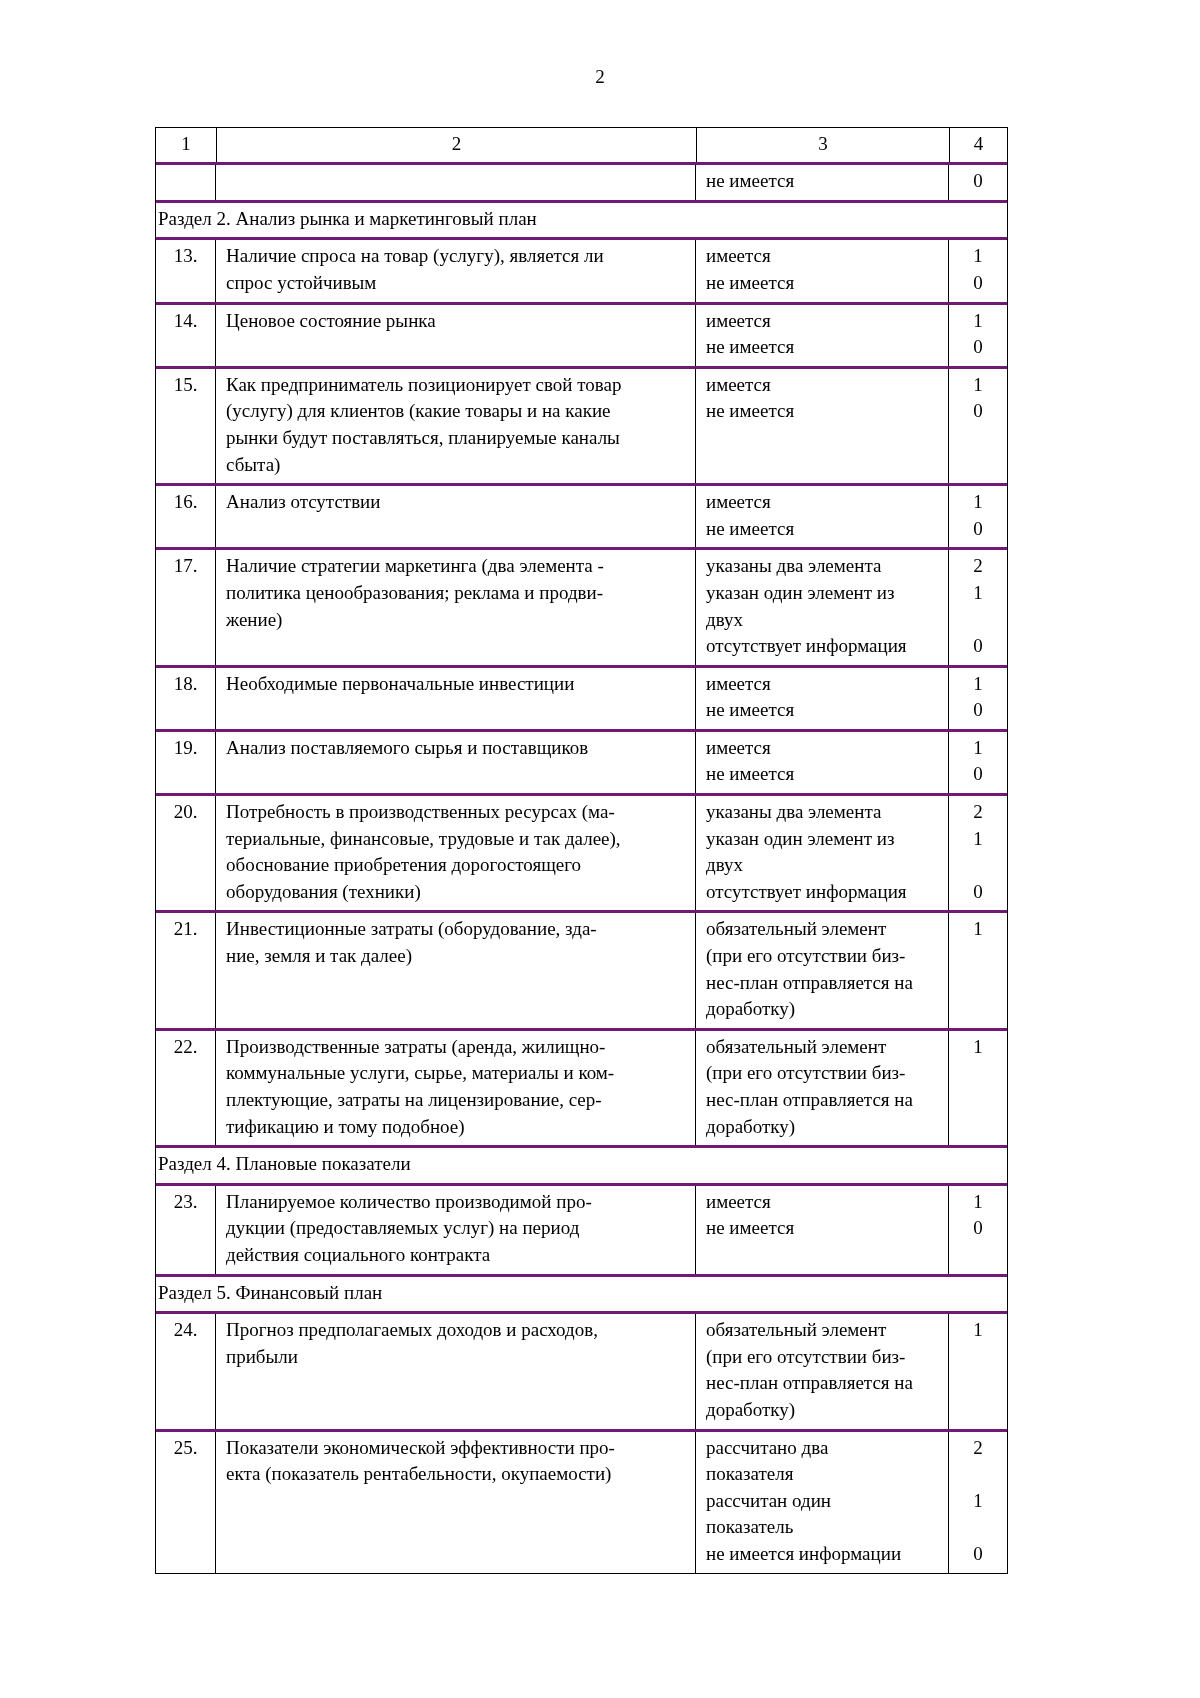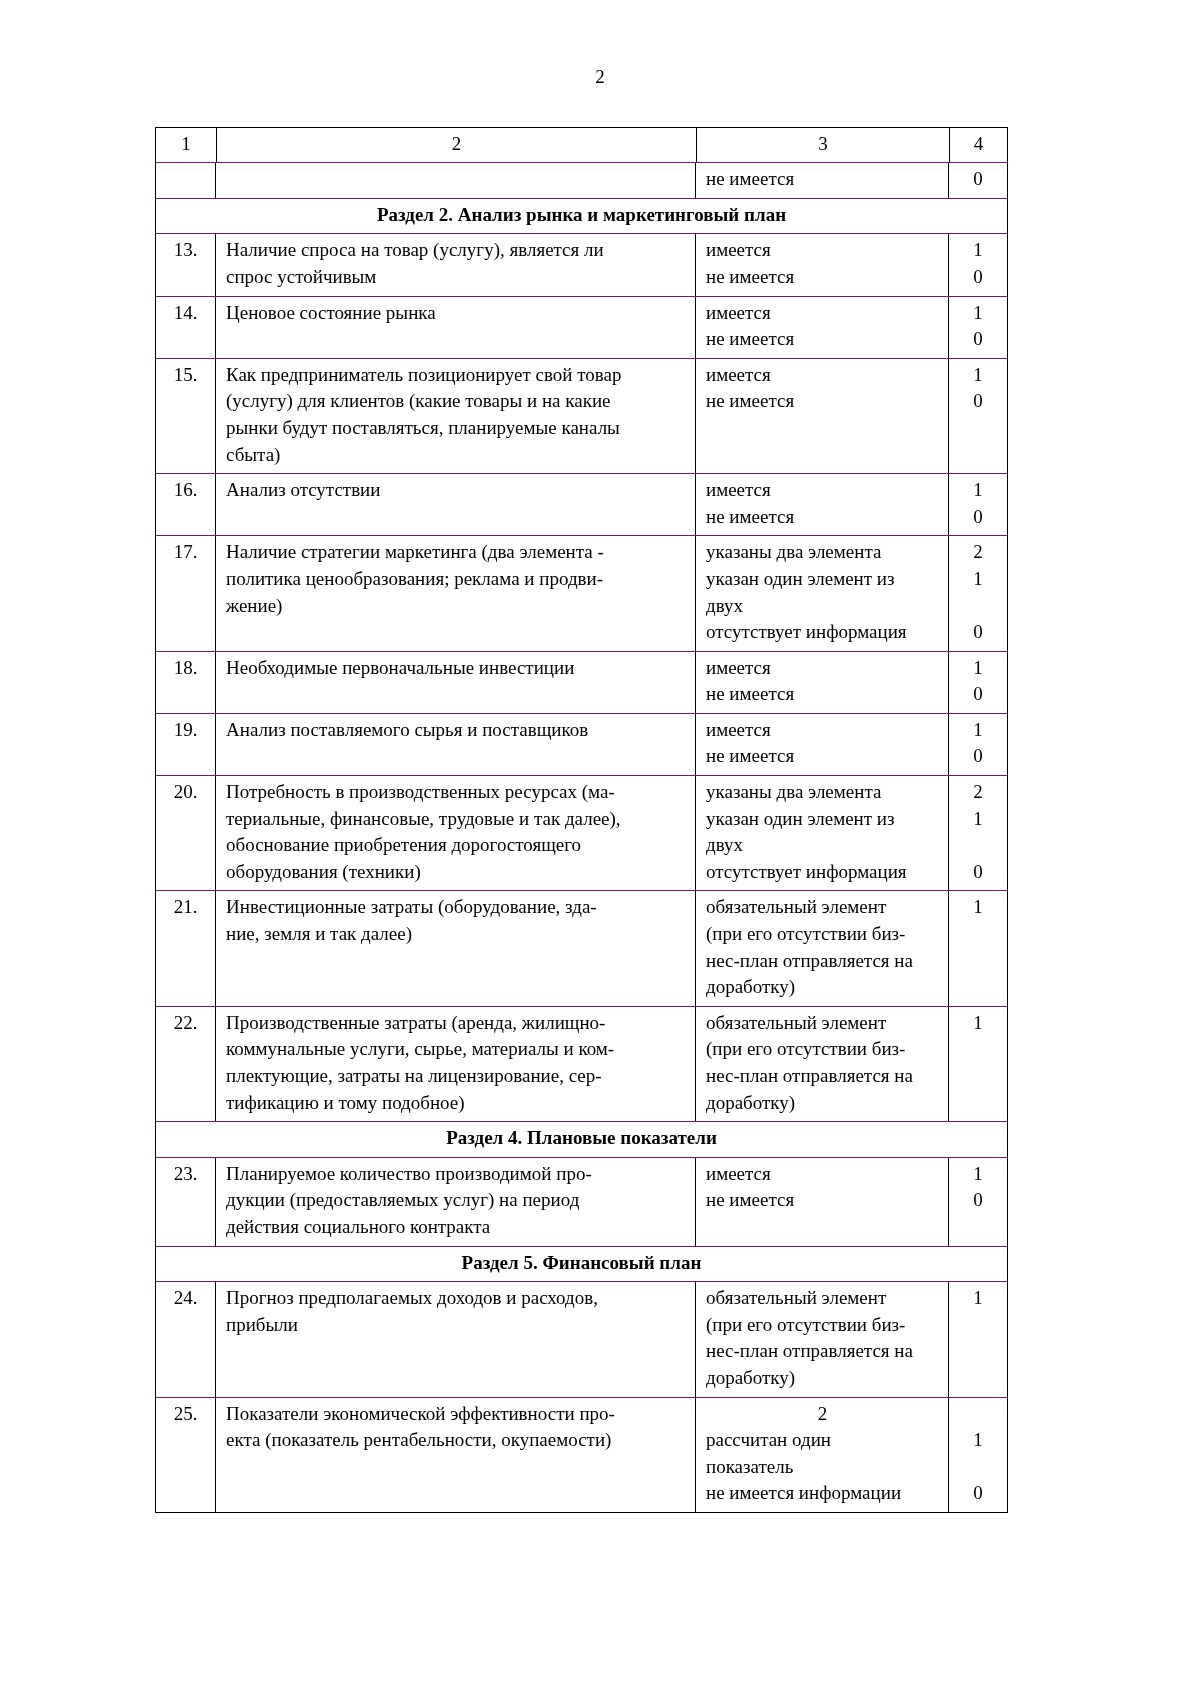--- a/index.html
+++ b/index.html
@@ -27,21 +27,21 @@
     border: 1px solid #000000;
   }
   .header-row {
     display: grid;
     grid-template-columns: 60px 480px 1fr 58px;
     text-align: center;
   }
   .header-cell { padding: 3px 2px 5px; }
   .header-cell + .header-cell { border-left: 1px solid #000000; }
 
-  .trow { border-top: 1px solid #701a75; }
+  .trow { border-top: 3px solid #701a75; }
 
   .item-row {
     display: grid;
     grid-template-columns: 60px 480px 1fr;
   }
   .num-cell {
     border-right: 1px solid #000000;
     text-align: center;
     padding: 3px 2px 5px;
   }
@@ -65,23 +65,22 @@
     display: grid;
     grid-template-columns: 1fr 58px;
   }
   .option-text {
     padding: 0 8px 0 10px;
     white-space: pre-line;
   }
   .option-score { text-align: center; }
 
   .section-row {
-    text-align: center;
+    text-align: left;
     padding: 3px 2px 5px;
-    font-weight: bold;
   }
 </style>
 </head>
 <body>
 
 <div class="page">
   <div class="page-number">2</div>
 
   <div class="grid-table">
     <div class="header-row">
@@ -308,20 +307,22 @@
             </div>
           </div>
         </div>
         <div class="trow item-row">
           <div class="num-cell">25.</div>
           <div class="criteria-cell">Показатели экономической эффективности про-
 екта (показатель рентабельности, окупаемости)</div>
           <div class="options-cell">
             <div class="vline"></div>
             <div class="option-row">
+              <div class="option-text">рассчитано два
+показателя</div>
               <div class="option-score">2</div>
             </div>
             <div class="option-row">
               <div class="option-text">рассчитан один
 показатель</div>
               <div class="option-score">1</div>
             </div>
             <div class="option-row">
               <div class="option-text">не имеется информации</div>
               <div class="option-score">0</div>

